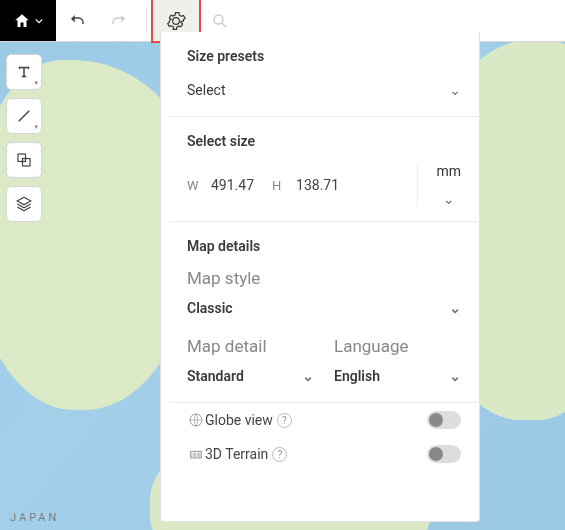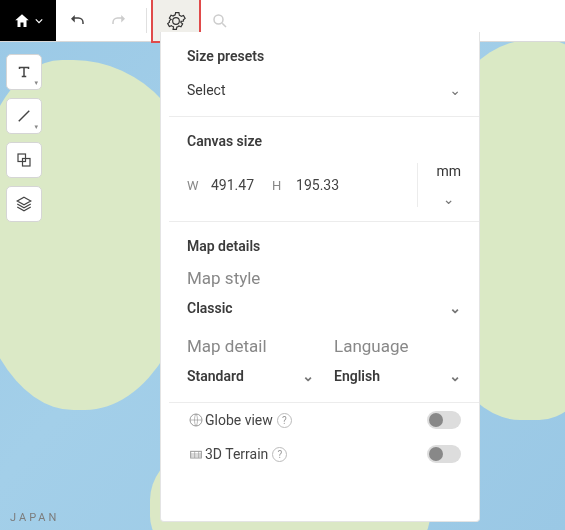--- a/index.html
+++ b/index.html
@@ -292,29 +292,29 @@
 <div class="panel">
   <div class="psec">
     <div class="phead">Size presets</div>
     <div class="drop">
       <span>Select</span>
       <span class="caret">⌄</span>
     </div>
   </div>
 
   <div class="psec">
-    <div class="phead">Canvas size</div>
+    <div class="phead">Select size</div>
     <div class="size-row">
       <div class="dim">
         <span class="lab">W</span>
         <span class="val">491.47</span>
       </div>
       <div class="dim">
         <span class="lab">H</span>
-        <span class="val">195.33</span>
+        <span class="val">138.71</span>
       </div>
       <div class="unit-box">
         <span>mm</span>
         <span class="caret">⌄</span>
       </div>
     </div>
   </div>
 
   <div class="psec">
     <div class="phead">Map details</div>

